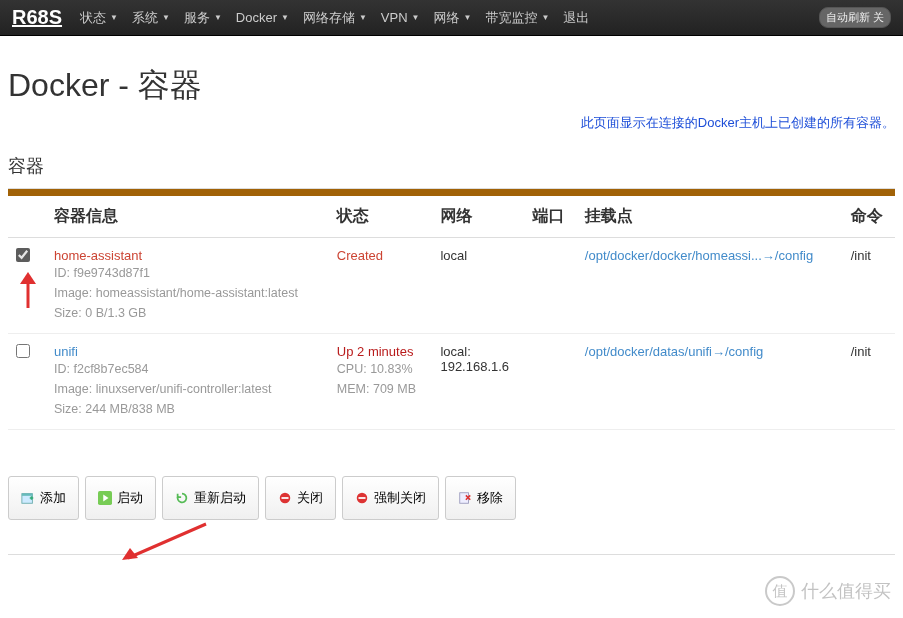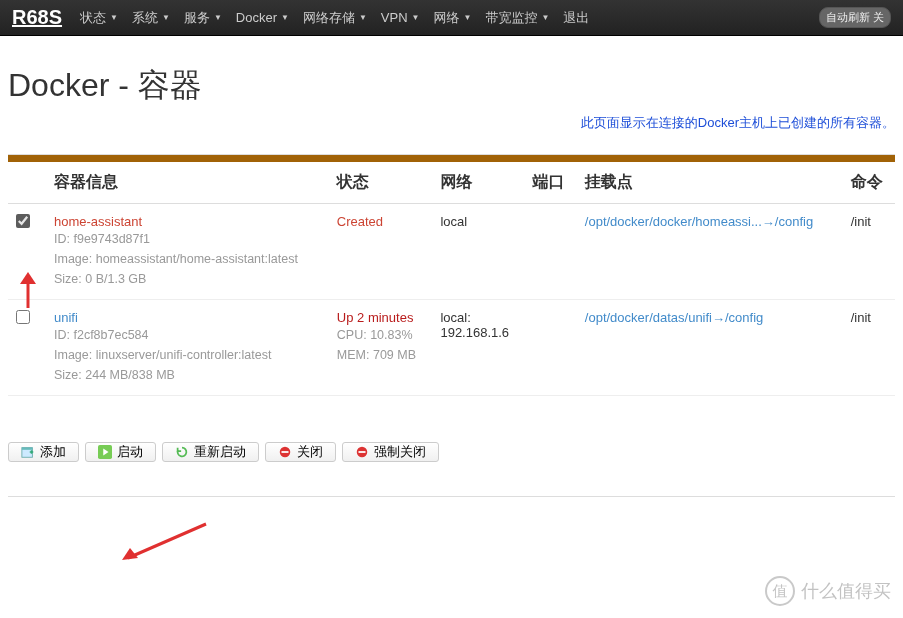--- a/index.html
+++ b/index.html
@@ -27,21 +27,21 @@
 .chk-col { width: 38px; }
 .name-link { color: #428bca; cursor: pointer; }
 .name-link.red { color: #c43; }
 .meta { color: #999; font-size: 12.5px; line-height: 1.6; }
 .status-created { color: #c43; }
 .status-up { color: #b91c1c; }
 .mount-link { color: #428bca; cursor: pointer; }
 
 
 .action-bar { margin-top: 40px; padding: 6px 0; display: flex; gap: 6px; }
-.btn { background: linear-gradient(#fff,#f0f0f0); border: 1px solid #ccc; border-radius: 3px; padding: 0 12px; font-size: 13px; cursor: pointer; display: flex; align-items: center; gap: 5px; justify-content: center; }
+.btn { background: linear-gradient(#fff,#f0f0f0); border: 1px solid #ccc; border-radius: 3px; padding: 12px 12px; font-size: 13px; cursor: pointer; display: flex; align-items: center; gap: 5px; justify-content: center; }
 .ico { width: 14px; height: 14px; display: inline-block; }
 hr.full { border:none; border-top:1px solid #ddd; margin-top:28px; }
 
 
 .arrow { position: absolute; pointer-events: none; }
 
 
 .watermark { position: fixed; right: 12px; bottom: 12px; font-size: 18px; color: rgba(120,120,120,0.45); font-weight: 500; pointer-events: none; display: flex; align-items: center; gap: 6px; }
 .watermark .circ { width: 30px; height: 30px; border: 2px solid rgba(120,120,120,0.4); border-radius: 50%; display:flex; align-items:center; justify-content:center; font-size:15px; }
 
@@ -89,20 +89,21 @@
       <span>退出</span>
     </span>
   <div class="spacer"></div>
   <span class="refresh-btn">自动刷新 关</span>
 </div>
 
 <div class="container">
   <h1 class="page-title">Docker - 容器</h1>
   <div class="page-desc">此页面显示在连接的Docker主机上已创建的所有容器。</div>
 
+  <h2 class="section-title">容器</h2>
   <hr class="under">
 
   <table>
     <thead>
       <tr>
         <th class="chk-col"></th>
         <th>容器信息</th>
         <th>状态</th>
         <th>网络</th>
         <th>端口</th>
@@ -181,20 +182,27 @@
         </svg>
       <span>关闭</span>
     </button>
     <button class="btn">
       <svg class="ico" viewBox="0 0 16 16">
           <circle cx="8" cy="8" r="6" fill="#d33"></circle>
           <rect x="4" y="7" width="8" height="2" fill="#fff"></rect>
         </svg>
       <span>强制关闭</span>
     </button>
+    <button class="btn">
+      <svg class="ico" viewBox="0 0 16 16">
+          <rect x="2" y="2" width="10" height="12" fill="#eef" stroke="#99b"></rect>
+          <path d="M9 5l5 5M14 5l-5 5" stroke="#d33" stroke-width="1.8"></path>
+        </svg>
+      <span>移除</span>
+    </button>
   </div>
 
   <hr class="full">
 </div>
 
 <svg class="arrow" style="left:14px; top:270px; width:28px; height:40px;" viewBox="0 0 28 40">
   <path d="M14 38 L14 8" stroke="#e03030" stroke-width="3"></path>
   <path d="M14 2 L6 14 L22 14 Z" fill="#e03030"></path>
 </svg>
 <svg class="arrow" style="left:118px; top:522px; width:90px; height:44px;" viewBox="0 0 90 44">

